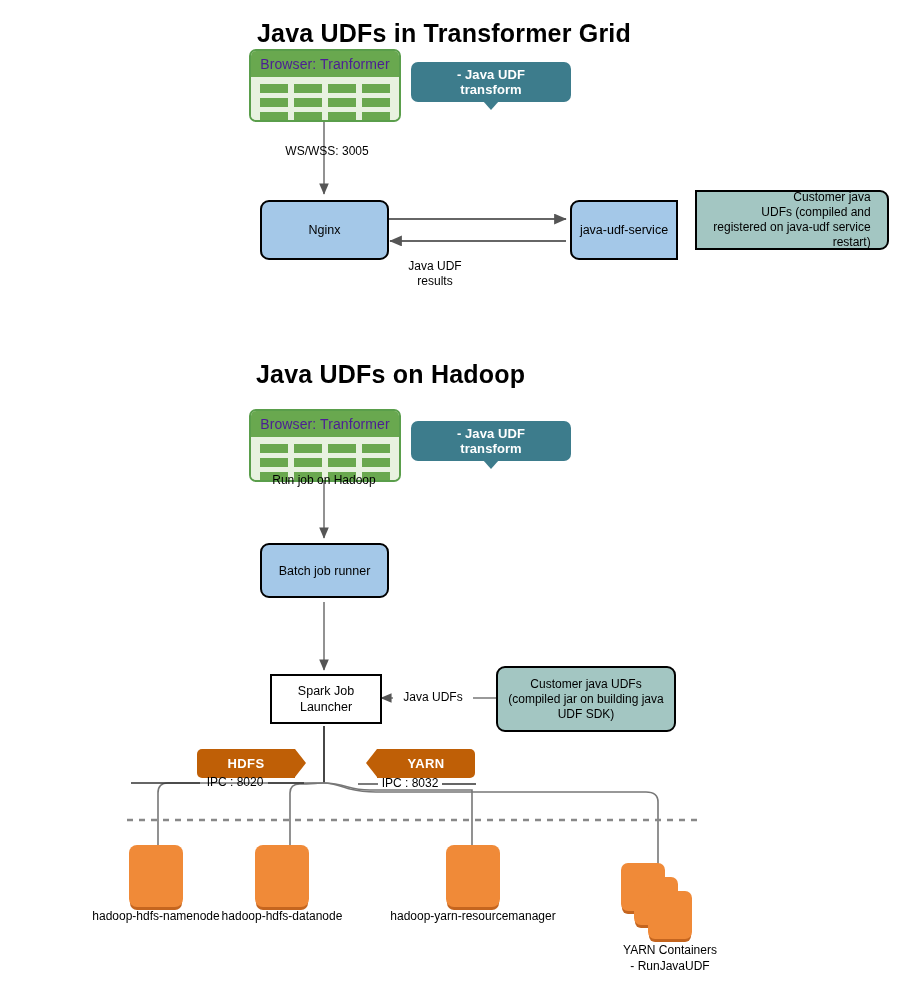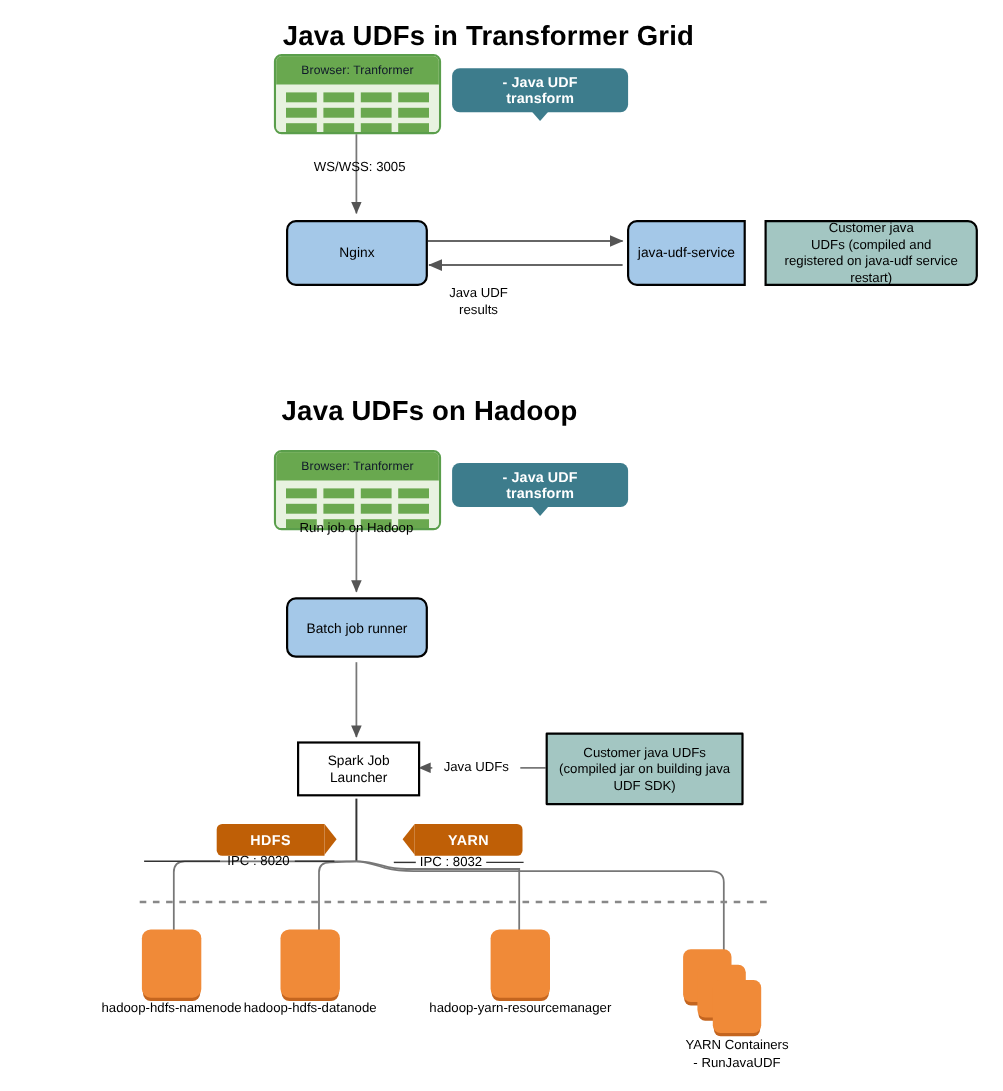--- a/index.html
+++ b/index.html
@@ -47,22 +47,22 @@
   
   .browser {
     border: 2px solid #5a9e4b;
     border-radius: 7px;
     overflow: hidden;
     background: #e8f2e0;
     display: block;
   }
   .browser-head {
     background: #69a84f;
-    color: #0f172a;
-    font-size: 11px;
+    color: #4c1d95;
+    font-size: 14px;
     height: 26px;
     line-height: 26px;
     text-align: center;
     letter-spacing: 0.1px;
   }
   .browser-body {
     background: #e8f2e0;
     padding: 7px 9px 8px 9px;
     display: grid;
     grid-template-columns: repeat(4, 1fr);
@@ -92,21 +92,21 @@
   
   .box-blue {
     background: #a4c8e8;
     border: 2.2px solid #000;
     border-radius: 9px;
     font-size: 12.5px;
   }
   .box-teal {
     background: #a3c6c2;
     border: 2.2px solid #000;
-    border-radius: 1px;
+    border-radius: 9px;
     font-size: 12px;
     line-height: 15px;
     padding: 2px 6px;
   }
   .box-teal.sharpleft {
     border-radius: 0 9px 9px 0;
   }
   .box-blue.sharpright {
     border-radius: 9px 0 0 9px;
   }
@@ -271,21 +271,21 @@
 
   <div class="edge-label" style="left:272px; top:144px; width:110px;">WS/WSS: 3005</div>
 
   <div class="node box-blue" style="left:260px; top:200px; width:129px; height:60px;">Nginx</div>
 
   <div class="edge-label multiline" style="left:380px; top:259px; width:110px;">Java UDF
 results</div>
 
   <div class="node box-blue sharpright" style="left:570px; top:200px; width:108px; height:60px;">java-udf-service</div>
 
-  <div class="node box-teal sharpleft multiline" style="left:695px; top:200px; width:194px; height:60px;">Customer java
+  <div class="node box-teal sharpleft multiline" style="left:695px; top:190px; width:194px; height:60px;text-align:right;">Customer java
 UDFs  (compiled and
 registered on java-udf service
 restart)</div>
 
   <div class="title" style="left:256px; top:360px;">Java UDFs on Hadoop</div>
 
   <div class="node browser" style="left:249px; top:409px; width:152px; height:73px;">
     <div style="width:100%;">
       <div class="browser-head">Browser: Tranformer</div>
       <div class="browser-body">

